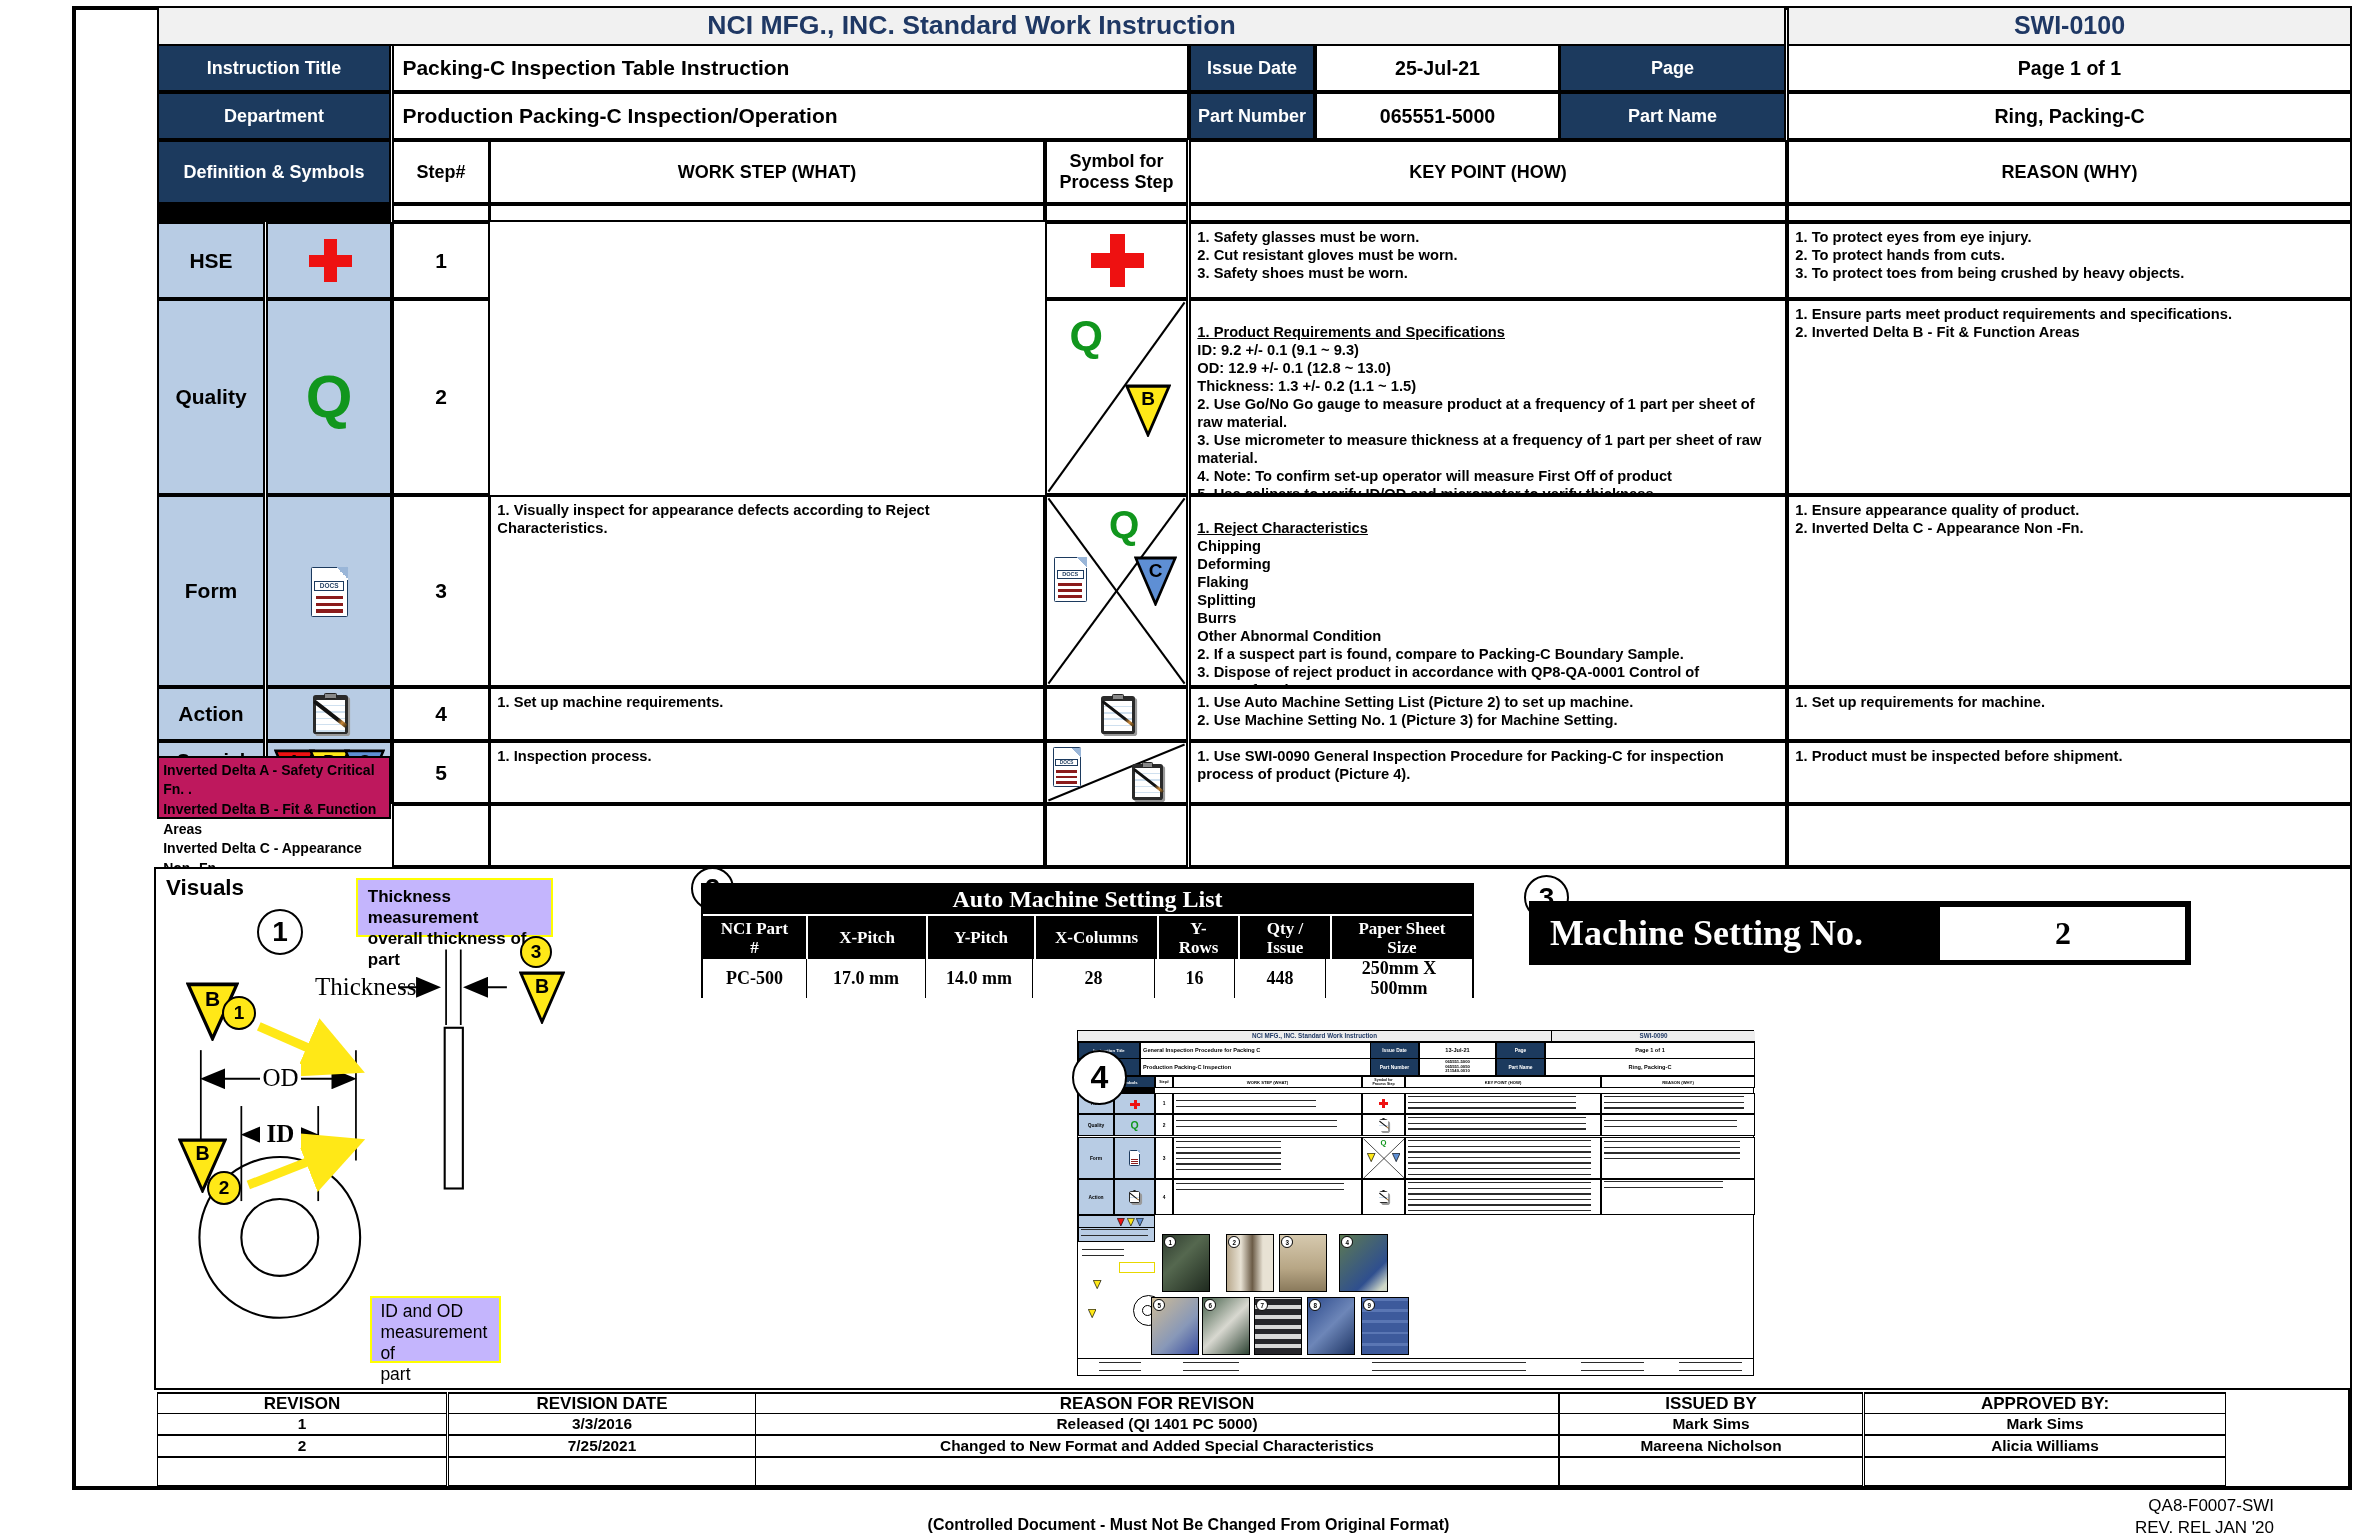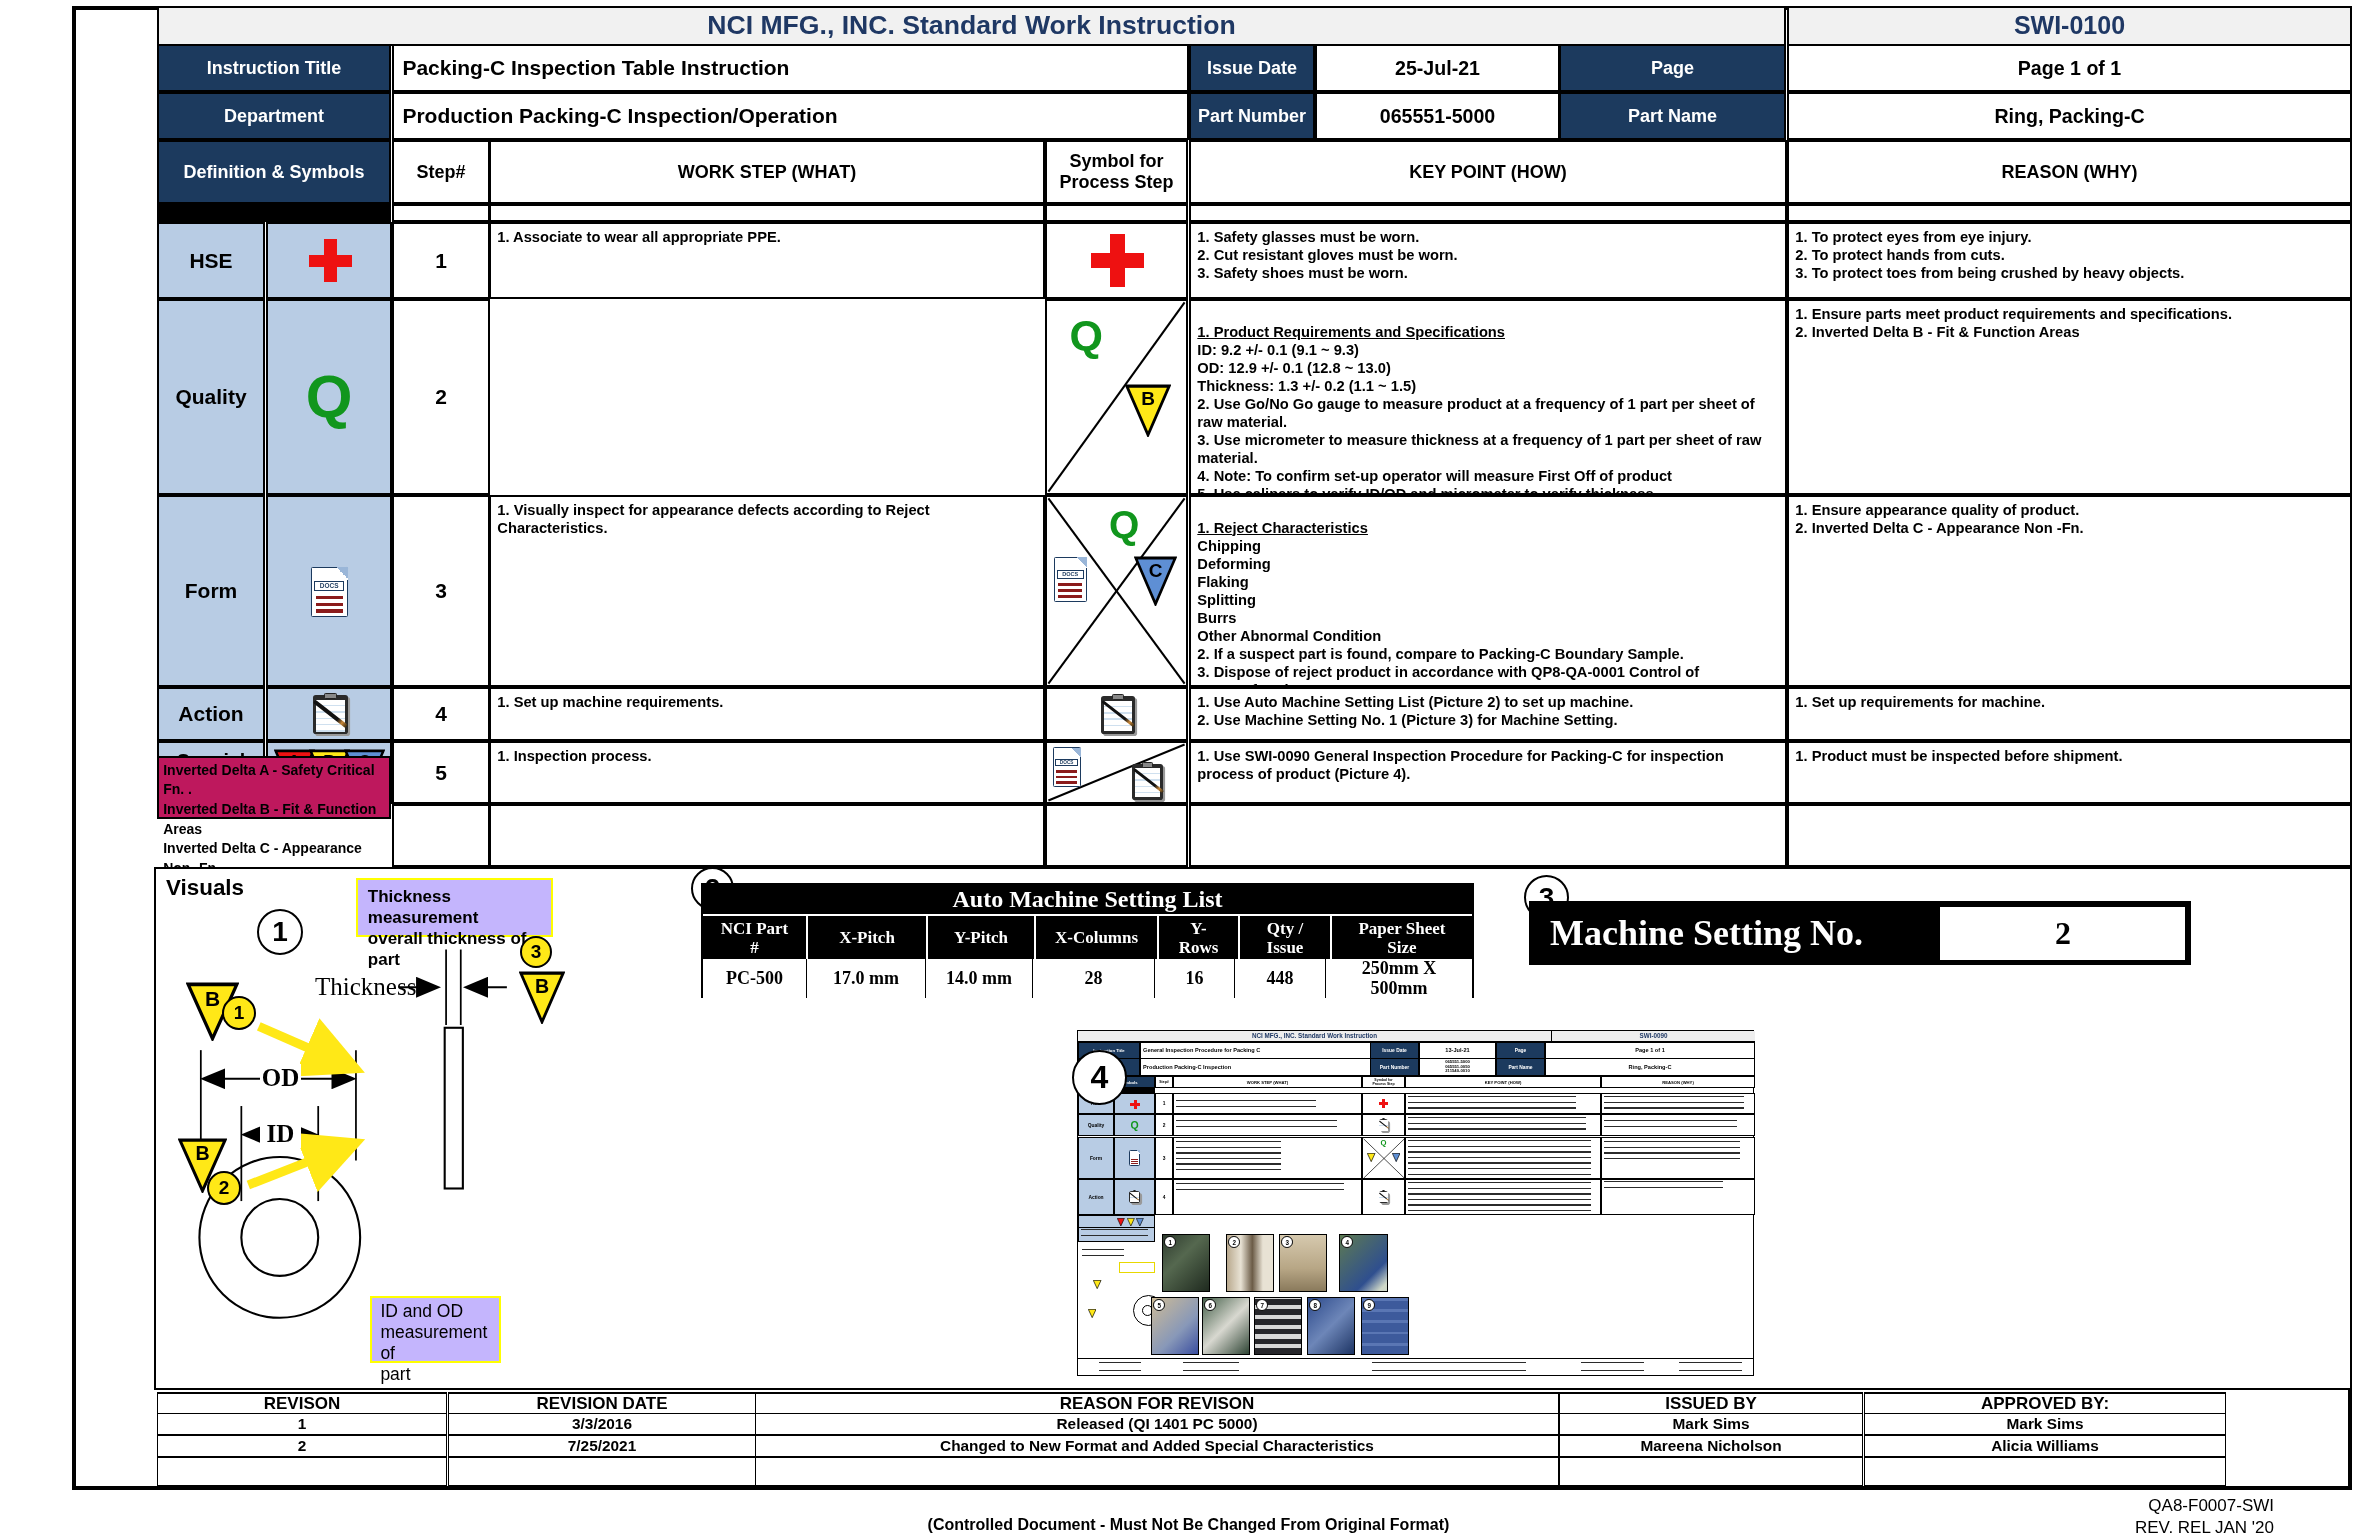--- a/index.html
+++ b/index.html
@@ -88,21 +88,20 @@
   <div class="abs cell" style="left:1787px;top:204px;width:565px;height:18px;background:#fff"></div>
 
   <div class="abs cell bluec cc wc" style="left:157px;top:222px;width:108px;height:77px;font-size:21px;background:#b8cce4">HSE</div>
   <div class="abs cell bluec" style="left:266px;top:222px;width:126px;height:77px">
     <div class="crossicon" style="left:41px;top:15.4px;width:43px;height:43px">
         <div class="cv"></div>
         <div class="ch"></div>
       </div>
   </div>
   <div class="abs cell wc cc" style="left:392px;top:222px;width:98px;height:77px;font-size:21px">1</div>
-  <div class="abs cell body-txt" style="left:489px;top:222px;width:556px;height:77px">1. Associate to wear all appropriate PPE.</div>
   <div class="abs cell" style="left:1045px;top:222px;width:143px;height:77px;background:#fff">
     <div class="crossicon" style="left:44px;top:9.8px;width:53px;height:53px">
         <div class="cv"></div>
         <div class="ch"></div>
       </div>
   </div>
   <div class="abs cell body-txt" style="left:1189px;top:222px;width:598px;height:77px">1. Safety glasses must be worn.
 2. Cut resistant gloves must be worn.
 3. Safety shoes must be worn.</div>
   <div class="abs cell body-txt" style="left:1787px;top:222px;width:565px;height:77px">1. To protect eyes from eye injury.
@@ -289,21 +288,21 @@
     <line x1="150" y1="228" x2="278" y2="284" stroke="#ffe817" stroke-width="13" marker-end="url(#ay)"></line>
     <line x1="135" y1="455" x2="278" y2="399" stroke="#ffe817" stroke-width="13" marker-end="url(#ay)"></line>
   </svg>
 
   <div class="abs pic-circle" style="left:257px;top:909px;width:46px;height:46px">
       <span>1</span>
     </div>
   <div class="abs ybox" style="left:356px;top:878px;width:197px;height:59px;font-weight:bold;font-size:17px;line-height:21px;padding:5.6px 9.8px">Thickness measurement
 overall thickness of part</div>
   <div class="abs serif" style="left:315px;top:973px;font-size:25px">Thickness</div>
-  <div class="abs serif" style="left:260px;top:1064px;width:41px;text-align:center;font-size:25px;font-weight:bold;background:#fff">OD</div>
+  <div class="abs serif" style="left:260px;top:1064px;width:41px;text-align:center;font-size:25px;font-weight:normal;background:#fff">OD</div>
   <div class="abs serif" style="left:260px;top:1120px;width:41px;text-align:center;font-size:25px;font-weight:bold;background:#fff">ID</div>
 
   <div class="tri abs" style="left:186px;top:982px;width:53px;height:59px">
     <svg viewBox="0 0 100 100" preserveAspectRatio="none">
         <polygon points="4,4 96,4 50,96" fill="#ffe817" stroke="#000" stroke-width="6"></polygon>
       </svg>
     <span class="tri-letter" style="font-size:21px">B</span>
   </div>
   <div class="abs ycircle" style="left:222px;top:996px;width:34px;height:34px">1</div>
 

